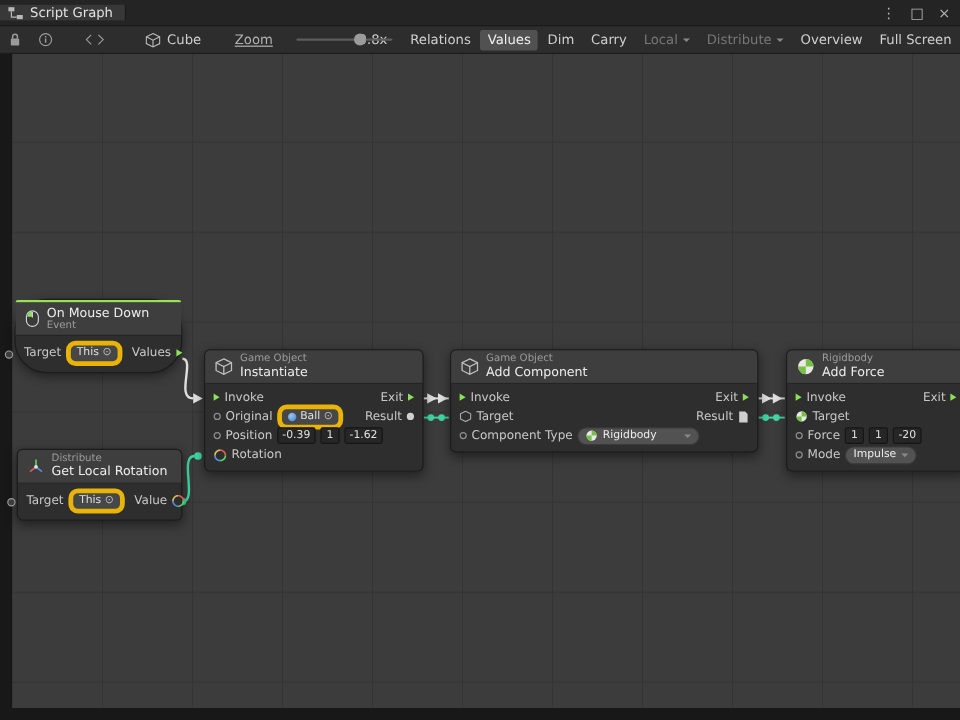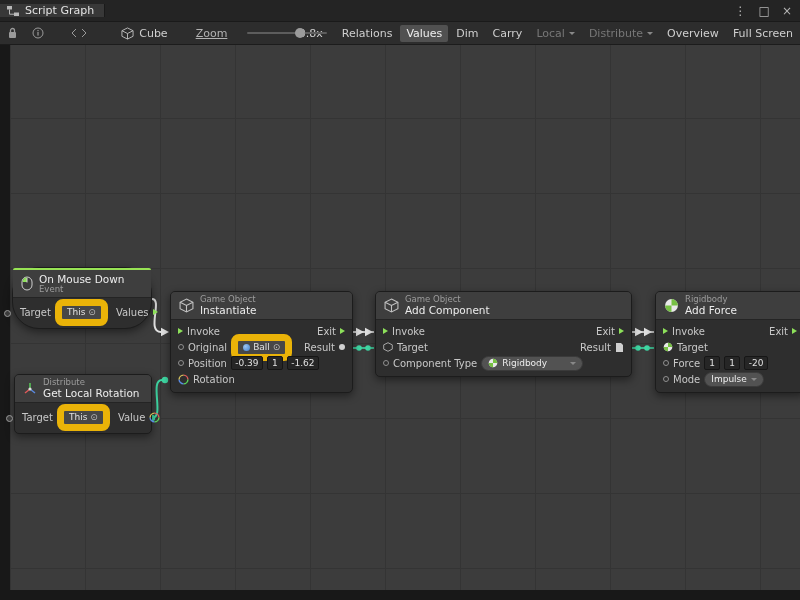--- a/index.html
+++ b/index.html
@@ -58,21 +58,21 @@
   .nrow.big{height:22px;}
   .grow{flex:1;}
 
   .tri{width:0;height:0;border-top:3.5px solid transparent;border-bottom:3.5px solid transparent;
        border-left:5.5px solid #8de05a;flex:none;}
   .pc{width:6px;height:6px;border:1px solid #8f8f8f;border-radius:50%;box-sizing:border-box;flex:none;}
   .dot{width:6px;height:6px;border-radius:50%;background:#d0d0d0;flex:none;}
   .eport{position:absolute;width:7px;height:7px;border-radius:50%;background:#3c3c3c;
          border:1px solid #9a9a9a;box-sizing:border-box;}
 
-  .chip{display:inline-flex;align-items:center;gap:3px;background:#474747;border:7px solid #eab308;
+  .chip{display:inline-flex;align-items:center;gap:3px;background:#474747;border:4px solid #eab308;
         border-radius:8px;padding:0 5px;height:13px;font-size:9px;color:#e0e0e0;flex:none;}
   .chip .tgt{color:#bdbdbd;font-size:9px;line-height:1;}
   .ball-ic{width:7px;height:7px;border-radius:50%;background:radial-gradient(circle at 35% 35%,#9cc4ee,#3f7fd0);flex:none;}
   .nfield{background:#262626;border:1px solid #161616;border-radius:2px;height:12px;line-height:12px;
           padding:0 3px;font-size:9px;color:#e0e0e0;text-align:center;flex:none;}
   .ndrop{display:inline-flex;align-items:center;gap:4px;background:#525252;border:1px solid #3a3a3a;
          border-radius:8px;padding:0 6px;height:13px;font-size:9px;color:#ededed;flex:none;}
   .lbl{white-space:nowrap;}
   svg{display:block;flex:none;}
 </style>
@@ -171,21 +171,21 @@
 
       <path d="M 632 287 L 654 287" stroke="#e0e0e0" stroke-width="1.6" fill="none"></path>
       <polygon points="635,282.8 643,287 635,291.2" fill="#e0e0e0"></polygon>
       <polygon points="644,282.8 652,287 644,291.2" fill="#e0e0e0"></polygon>
 
       <path d="M 632 303 L 654 303" stroke="#3fd8a4" stroke-width="1.6" fill="none"></path>
       <circle cx="638" cy="303" r="2.8" fill="#3fd8a4"></circle>
       <circle cx="647" cy="303" r="2.8" fill="#3fd8a4"></circle>
     </svg>
 
-    <div class="node has-accent" style="left:12px;top:222px;width:140px;border-radius:27px;">
+    <div class="node has-accent" style="left:12px;top:204px;width:140px;border-radius:27px;">
       <div class="accent"></div>
       <div class="node-header">
         <svg width="12" height="15" viewBox="0 0 12 15">
           <rect x="1" y="1" width="10" height="13" rx="5" fill="#3a3a3a" stroke="#cfcfcf"></rect>
           <path d="M1.6 6 A4.4 5 0 0 1 6 1.6 L6 6 Z" fill="#8de05a"></path>
           <line x1="6" y1="2" x2="6" y2="6.5" stroke="#cfcfcf"></line>
         </svg>
         <div class="titles">
           <div class="node-title">On Mouse Down</div>
           <div class="node-cat">Event</div>

